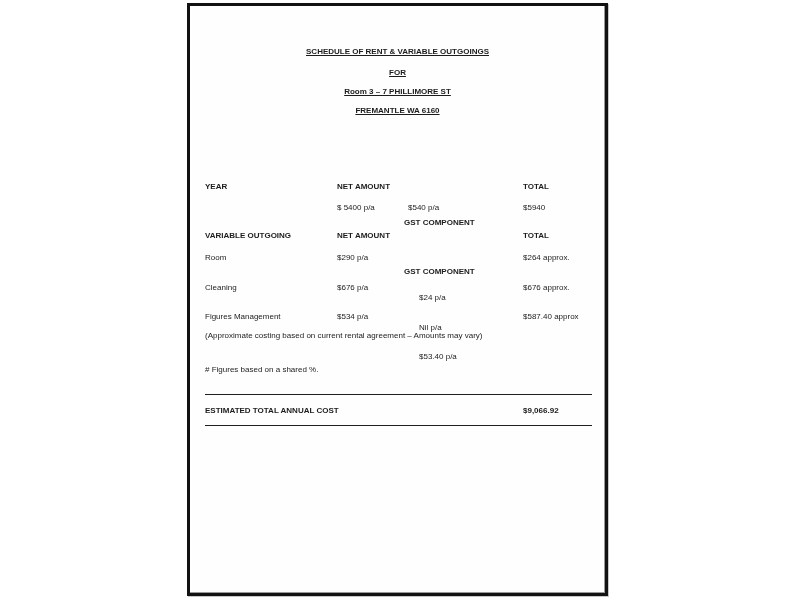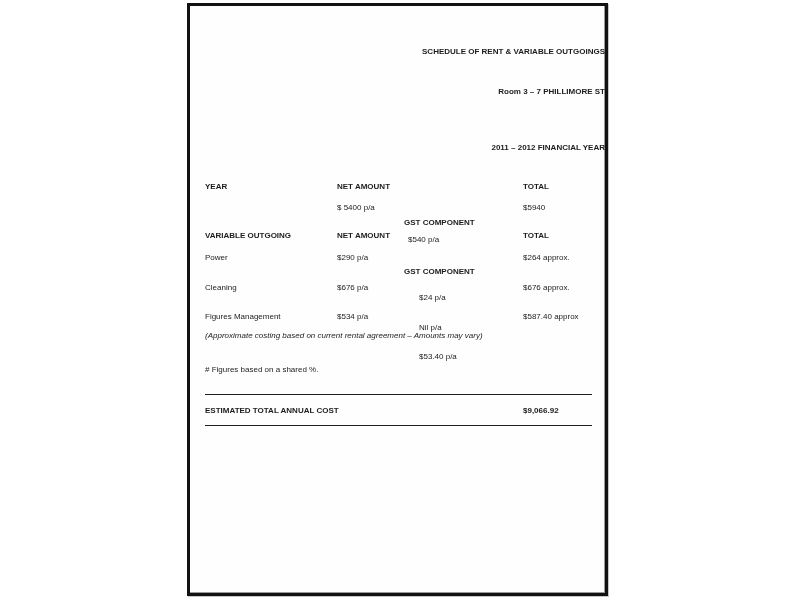--- a/index.html
+++ b/index.html
@@ -30,53 +30,54 @@
   }
   .line {
     position: absolute;
     left: 0;
     right: 0;
     font-size: 8px;
     line-height: 10px;
     color: #1c1c1c;
     white-space: nowrap;
   }
-  .center { text-align: right; }
+  .center { text-align: center; text-decoration: underline; }
   .b { font-weight: bold; }
-  .i { font-style: italic; }
+  .i { }
   .cell {
     position: absolute;
     white-space: nowrap;
     font-size: 8px;
     line-height: 10px;
     color: #1c1c1c;
   }
   .c1  { left: 15px; }
   .c2  { left: 147px; }
   .c3  { left: 214px; margin-top: 36px; }
-  .c3r { left: 218px; margin-top: 32px; }
+  .c3r { left: 218px; }
   .c3v { left: 229px; margin-top: 40px; }
   .c4  { left: 333px; text-align: center; }
   .rule {
     position: absolute;
     left: 15px;
     width: 387px;
     height: 0;
     border-top: 1.5px solid #1f1f1f;
   }
 </style>
 </head>
 <body>
 
 <div class="canvas">
   <div class="page">
 
     <div class="line center b" style="top:41px">SCHEDULE OF RENT &amp; VARIABLE OUTGOINGS</div>
+    <div class="line center b" style="top:62px">FOR</div>
     <div class="line center b" style="top:81px">Room 3 – 7 PHILLIMORE ST</div>
-    <div class="line center b" style="top:137px">2011 – 2012 FINANCIAL YEAR</div>
+    <div class="line center b" style="top:100px">FREMANTLE WA 6160</div>
 
     <div class="line" style="top:176px">
       <span class="cell c1 b">YEAR</span>
       <span class="cell c2 b">NET AMOUNT</span>
       <span class="cell c3 b">GST COMPONENT</span>
       <span class="cell c4 b">TOTAL</span>
     </div>
 
     <div class="line" style="top:197px">
       <span class="cell c2">$ 5400 p/a</span>
@@ -85,21 +86,21 @@
     </div>
 
     <div class="line" style="top:225px">
       <span class="cell c1 b">VARIABLE OUTGOING</span>
       <span class="cell c2 b">NET AMOUNT</span>
       <span class="cell c3 b">GST COMPONENT</span>
       <span class="cell c4 b">TOTAL</span>
     </div>
 
     <div class="line" style="top:247px">
-      <span class="cell c1">Power</span>
+      <span class="cell c1">Room</span>
       <span class="cell c2">$290 p/a</span>
       <span class="cell c3v">$24 p/a</span>
       <span class="cell c4">$264 approx.</span>
     </div>
 
     <div class="line" style="top:277px">
       <span class="cell c1">Cleaning</span>
       <span class="cell c2">$676 p/a</span>
       <span class="cell c3v">Nil p/a</span>
       <span class="cell c4">$676 approx.</span>

